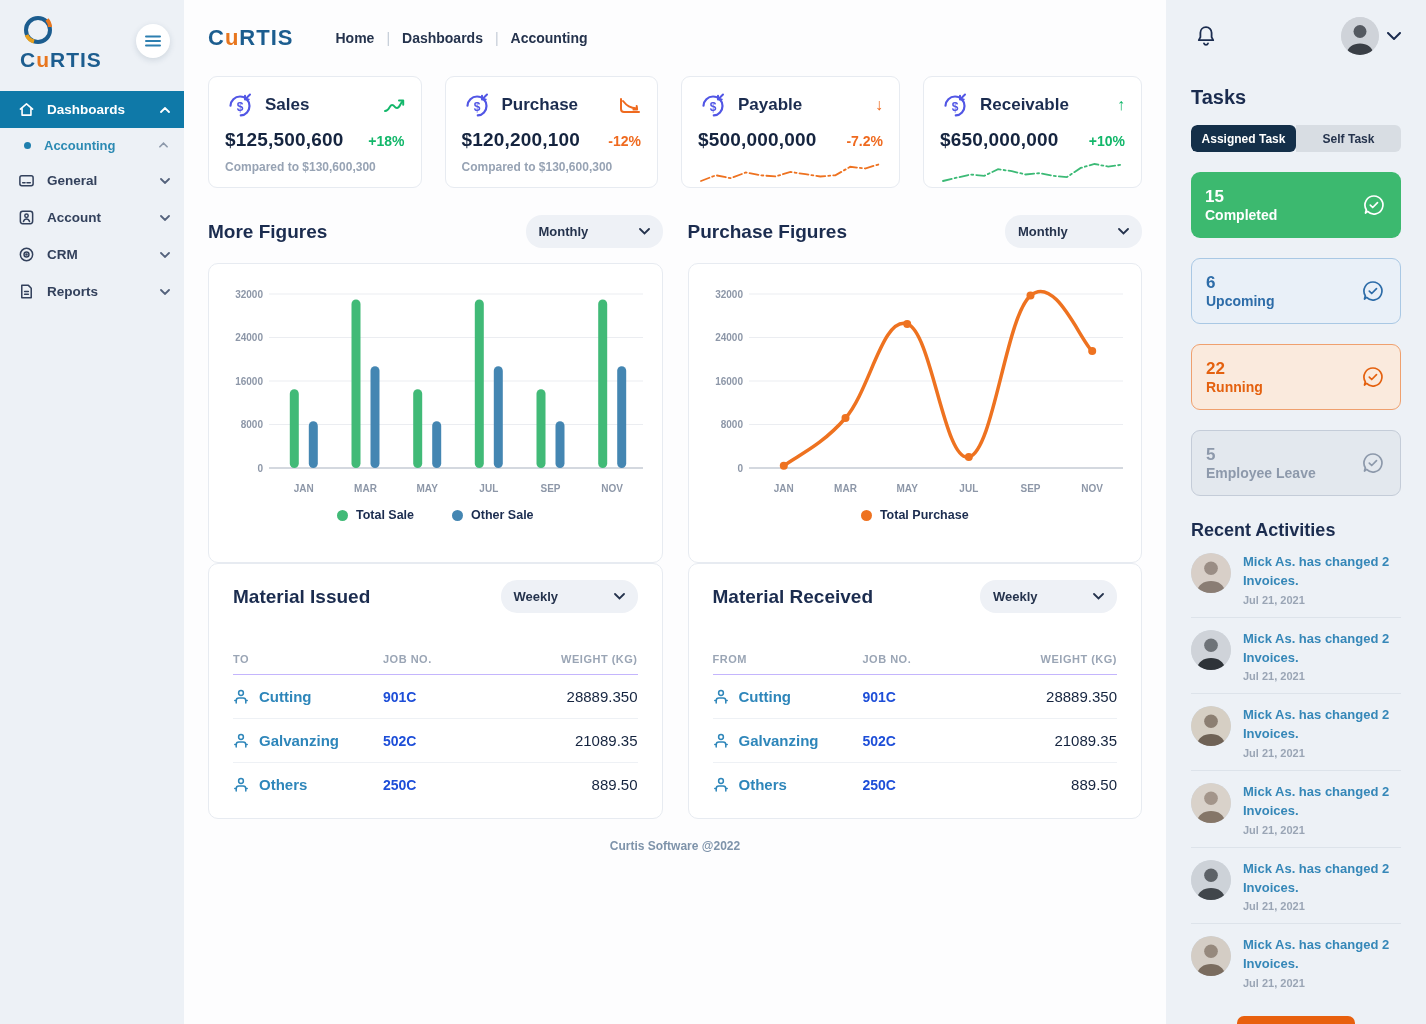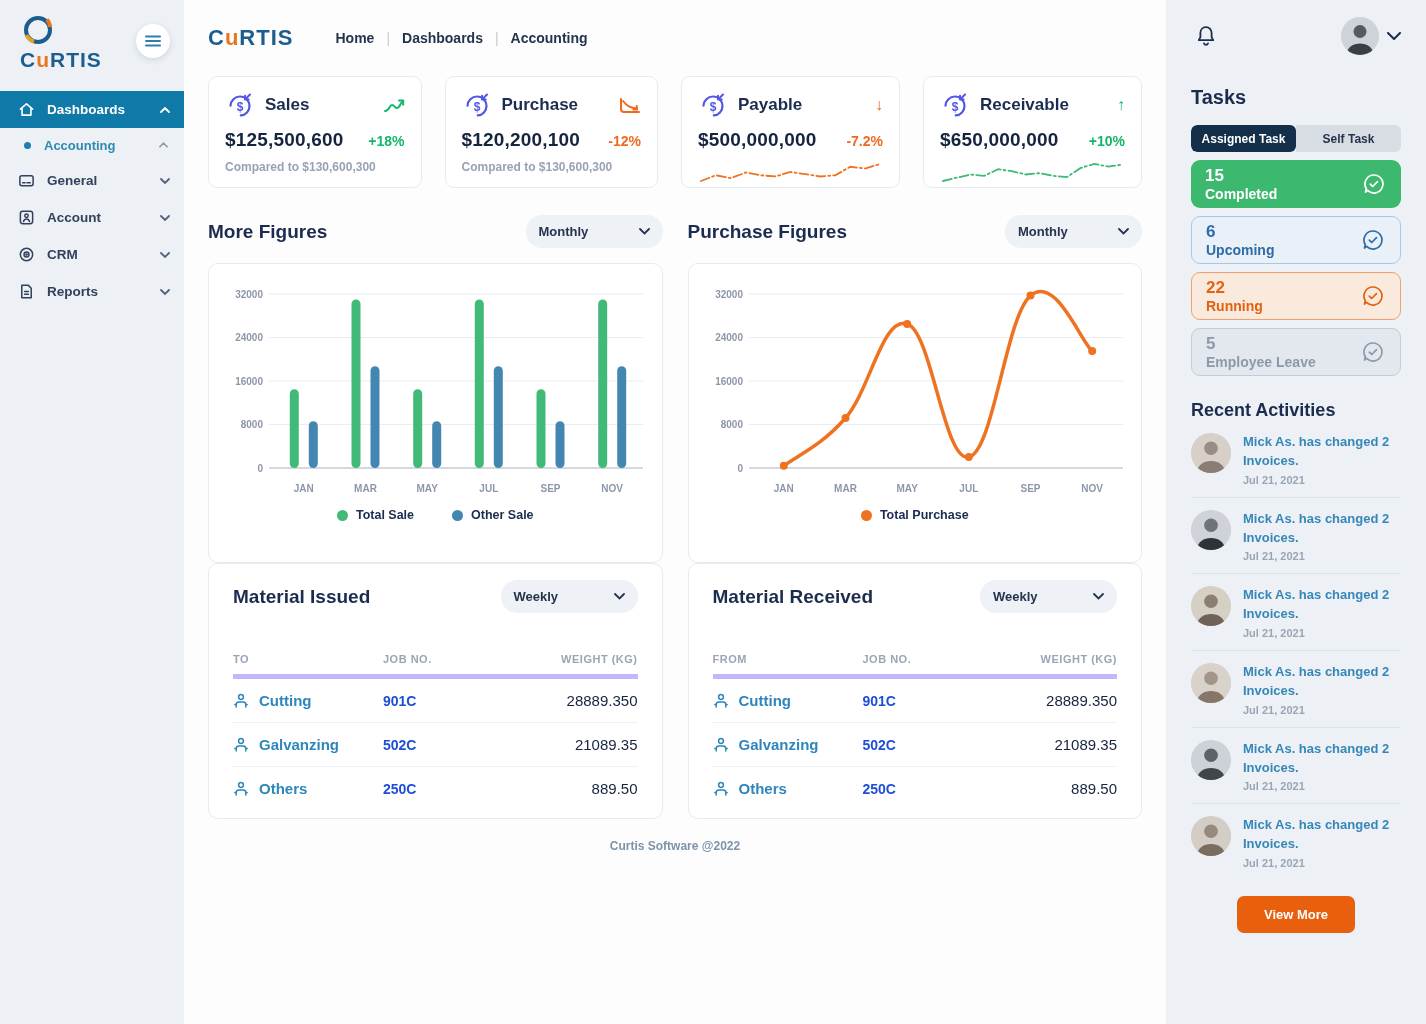--- a/index.html
+++ b/index.html
@@ -59,42 +59,42 @@
   .banner-grid { display:grid; grid-template-columns:1fr 1fr; gap:25px; margin:25px 0; }
   .banner { height:91px; border-radius:9px; display:flex; align-items:center; padding:0 22px; }
   .banner.blue { background:#e9eef3; }
   .banner.peach { background:#fcebe0; }
   .banner-label { font-size:17px; font-weight:700; color:#1b2c4f; margin-left:14px; }
   .banner-count { margin-left:auto; width:56px; height:56px; border-radius:50%; background:#fff; display:flex; align-items:center; justify-content:center; font-size:19px; font-weight:800; color:#1b2c4f; }
 
   .material-card { background:#fff; border:1px solid #e7ebf1; border-radius:10px; height:256px; padding:16px 24px 0; }
   .material-head { display:flex; align-items:center; justify-content:space-between; }
   .mat-table { margin-top:16px; }
-  .mat-hrow { display:grid; grid-template-columns:150px 115px 1fr; font-size:11px; font-weight:600; letter-spacing:.5px; color:#9aa5b5; padding-bottom:9px; border-bottom:5px solid #c4b5fd;margin-top:40px; }
+  .mat-hrow { display:grid; grid-template-columns:150px 115px 1fr; font-size:11px; font-weight:600; letter-spacing:.5px; color:#9aa5b5; padding-bottom:9px; border-bottom:1px solid #c4b5fd;margin-top:40px; }
   .mat-hrow .r { text-align:right; }
   .mat-row { display:grid; grid-template-columns:150px 115px 1fr; align-items:center; padding:13px 0; border-bottom:1px solid #eef1f5; }
   .mat-row:last-child { border-bottom:none; }
   .mat-name { display:flex; align-items:center; gap:10px; font-size:15px; font-weight:700; color:#2e86ba; cursor:pointer; }
   .mat-job { font-size:14px; font-weight:600; color:#1d4ed8; }
   .mat-weight { font-size:15px; font-weight:400; color:#15243f; text-align:right; }
 
   .main-footer { text-align:center; font-size:12px; font-weight:700; color:#7e93aa; margin-top:20px; }
 
   
   .right-sidebar { width:260px; min-width:260px; background:#edf1f6; padding:0 25px; }
   .right-top { height:72px; display:flex; align-items:center; }
   .bell-btn { background:none; border:none; cursor:pointer; padding:4px; }
   .user-area { margin-left:auto; display:flex; align-items:center; gap:8px; cursor:pointer; }
   .avatar { width:38px; height:38px; border-radius:50%; overflow:hidden; background:#d3d7dd; }
   .tasks-title { font-size:20px; font-weight:800; color:#1b2c4f; margin-top:14px; }
   .task-tabs { display:flex; margin-top:16px; border-radius:6px; overflow:hidden; }
   .task-tab { flex:1; height:27px; display:flex; align-items:center; justify-content:center; font-size:12px; font-weight:800; cursor:pointer; }
   .task-tab.active { background:#142f49; color:#fff; border-radius:6px; }
   .task-tab.inactive { background:#d8dde3; color:#25334d; }
-  .task-card { height:48px; border-radius:9px; margin-top:8px; display:flex; align-items:center; padding:0 14px; cursor:pointer; }
+  .task-card { height:66px; border-radius:9px; margin-top:20px; display:flex; align-items:center; padding:0 14px; cursor:pointer; }
   .task-nums { line-height:1.15; }
   .task-count { font-size:17px; font-weight:800; display:block; }
   .task-label { font-size:14px; font-weight:600; display:block; }
   .task-check { margin-left:auto; }
   .task-card.completed { background:#3cb96f; color:#fff; }
   .task-card.upcoming { background:#e9f0f8; border:1px solid #a9c8e4; color:#2d6ca8; }
   .task-card.running { background:#faeadd; border:1px solid #efa06e; color:#e4610f; }
   .task-card.leave { background:#e3e8ee; border:1px solid #c4ccd8; color:#8d99ab; }
 
   .ra-title { font-size:18px; font-weight:800; color:#1b2c4f; margin-top:24px; }

